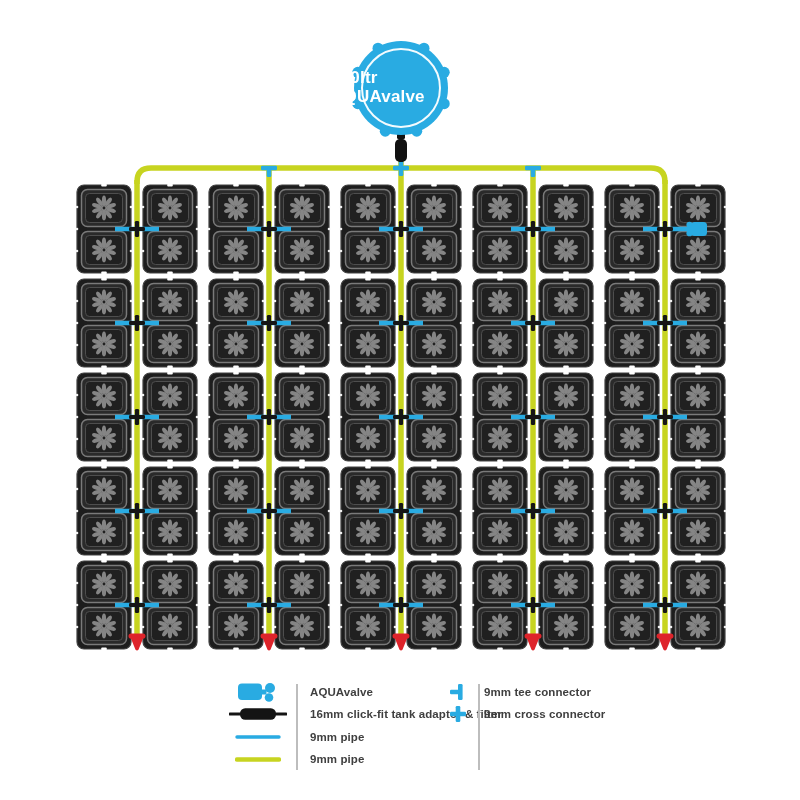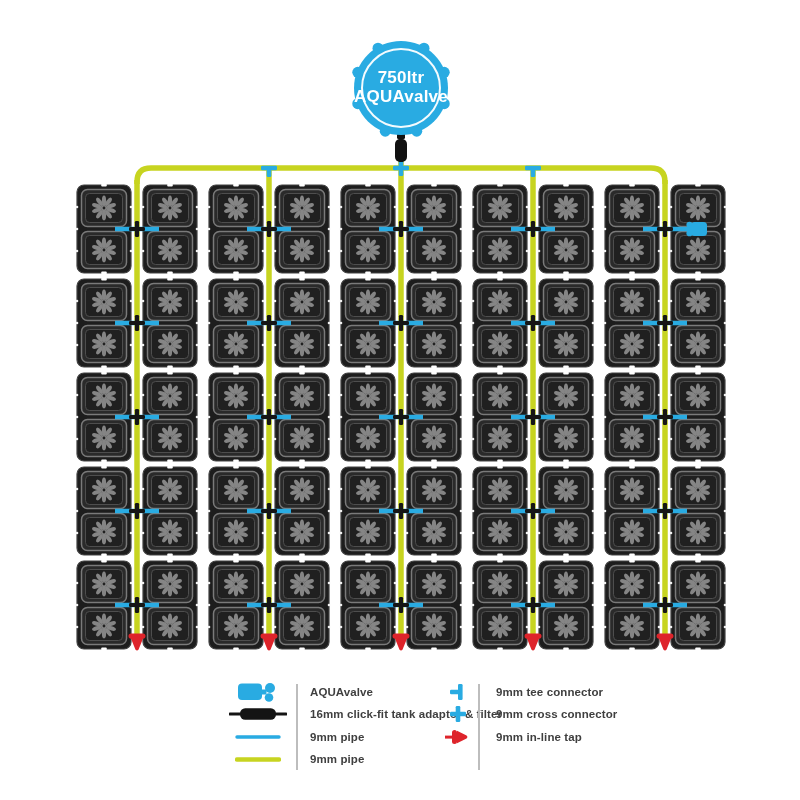--- a/index.html
+++ b/index.html
@@ -2,37 +2,37 @@
 <html><head>
 <meta charset="utf-8">
 <style>
   html,body{margin:0;padding:0;background:#fff;}
   .stage{
     position:relative;width:800px;height:800px;background:#ffffff;
     font-family:"Liberation Sans",sans-serif;overflow:hidden;
   }
   #diagram{position:absolute;left:0;top:0;}
   .tank-label{
-    position:absolute;left:331px;top:69px;width:140px;text-align:center;
+    position:absolute;left:331px;top:69px;width:140px;text-align:left;
     color:#ffffff;font-weight:bold;font-size:17px;line-height:18.5px;letter-spacing:.2px;
   }
   .legend-group{position:absolute;top:681px;width:234px;}
   .legend-group .divider{
     position:absolute;top:3px;width:1.5px;height:86px;background:#bdbdbd;
   }
   .legend-row{display:flex;align-items:center;height:22.3px;}
   .icon-cell{display:flex;justify-content:center;align-items:center;flex:none;}
   .legend-left{left:226px;}
   .legend-left .divider{left:70px;}
   .legend-left .icon-cell{width:64px;}
   .legend-left .legend-label{margin-left:20px;}
   .legend-right{left:432px;}
   .legend-right .divider{left:46px;}
   .legend-right .icon-cell{width:52px;}
-  .legend-right .legend-label{margin-left:12px;}
+  .legend-right .legend-label{margin-left:0;}
   .legend-label{
     font-size:11.5px;font-weight:bold;color:#3f3f3f;letter-spacing:.1px;white-space:nowrap;
   }
 </style>
 </head>
 <body>
 
 <div class="stage">
 
   <svg id="diagram" width="800" height="800" viewBox="0 0 800 800">
@@ -1361,25 +1361,15 @@
     </div>
     <div class="legend-row">
       <span class="icon-cell">
         <svg width="18" height="18" viewBox="0 0 18 18">
           <rect x="6.7" y="1" width="4.6" height="16" rx="1.3" fill="#29abe2"></rect>
           <rect x="1" y="6.7" width="16" height="4.6" rx="1.3" fill="#29abe2"></rect>
         </svg>
       </span>
       <span class="legend-label">9mm cross connector</span>
     </div>
-    <div class="legend-row">
-      <span class="icon-cell">
-        <svg width="26" height="18" viewBox="0 0 26 18">
-          <rect x="0" y="7.6" width="8" height="3" fill="#de242b"></rect>
-          <rect x="7" y="2" width="5" height="14" rx="2.5" fill="#de242b"></rect>
-          <path d="M12 2.8 L12 15.2 L21.6 10.6 Q23.4 9 21.6 7.4 Z" fill="#de242b"></path>
-        </svg>
-      </span>
-      <span class="legend-label">9mm in-line tap</span>
-    </div>
   </div>
 
 </div>
 
 </body></html>

